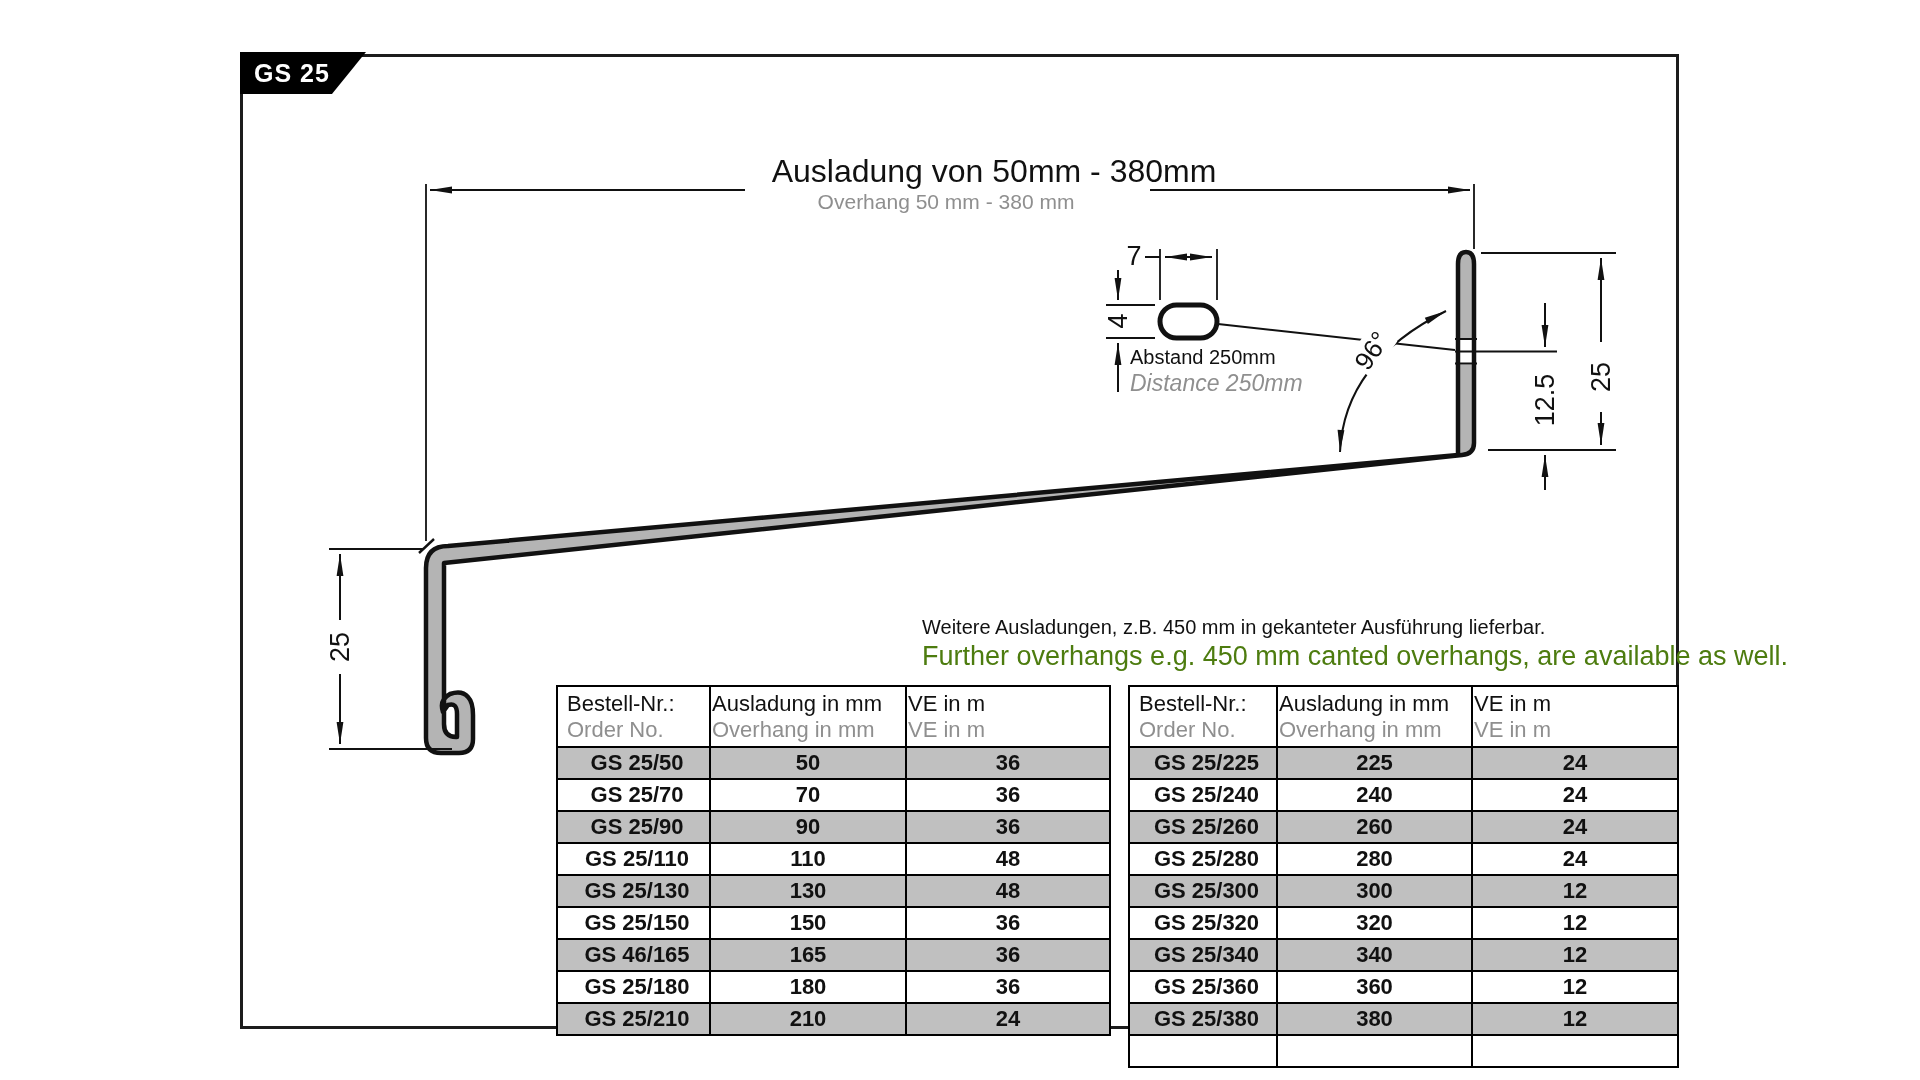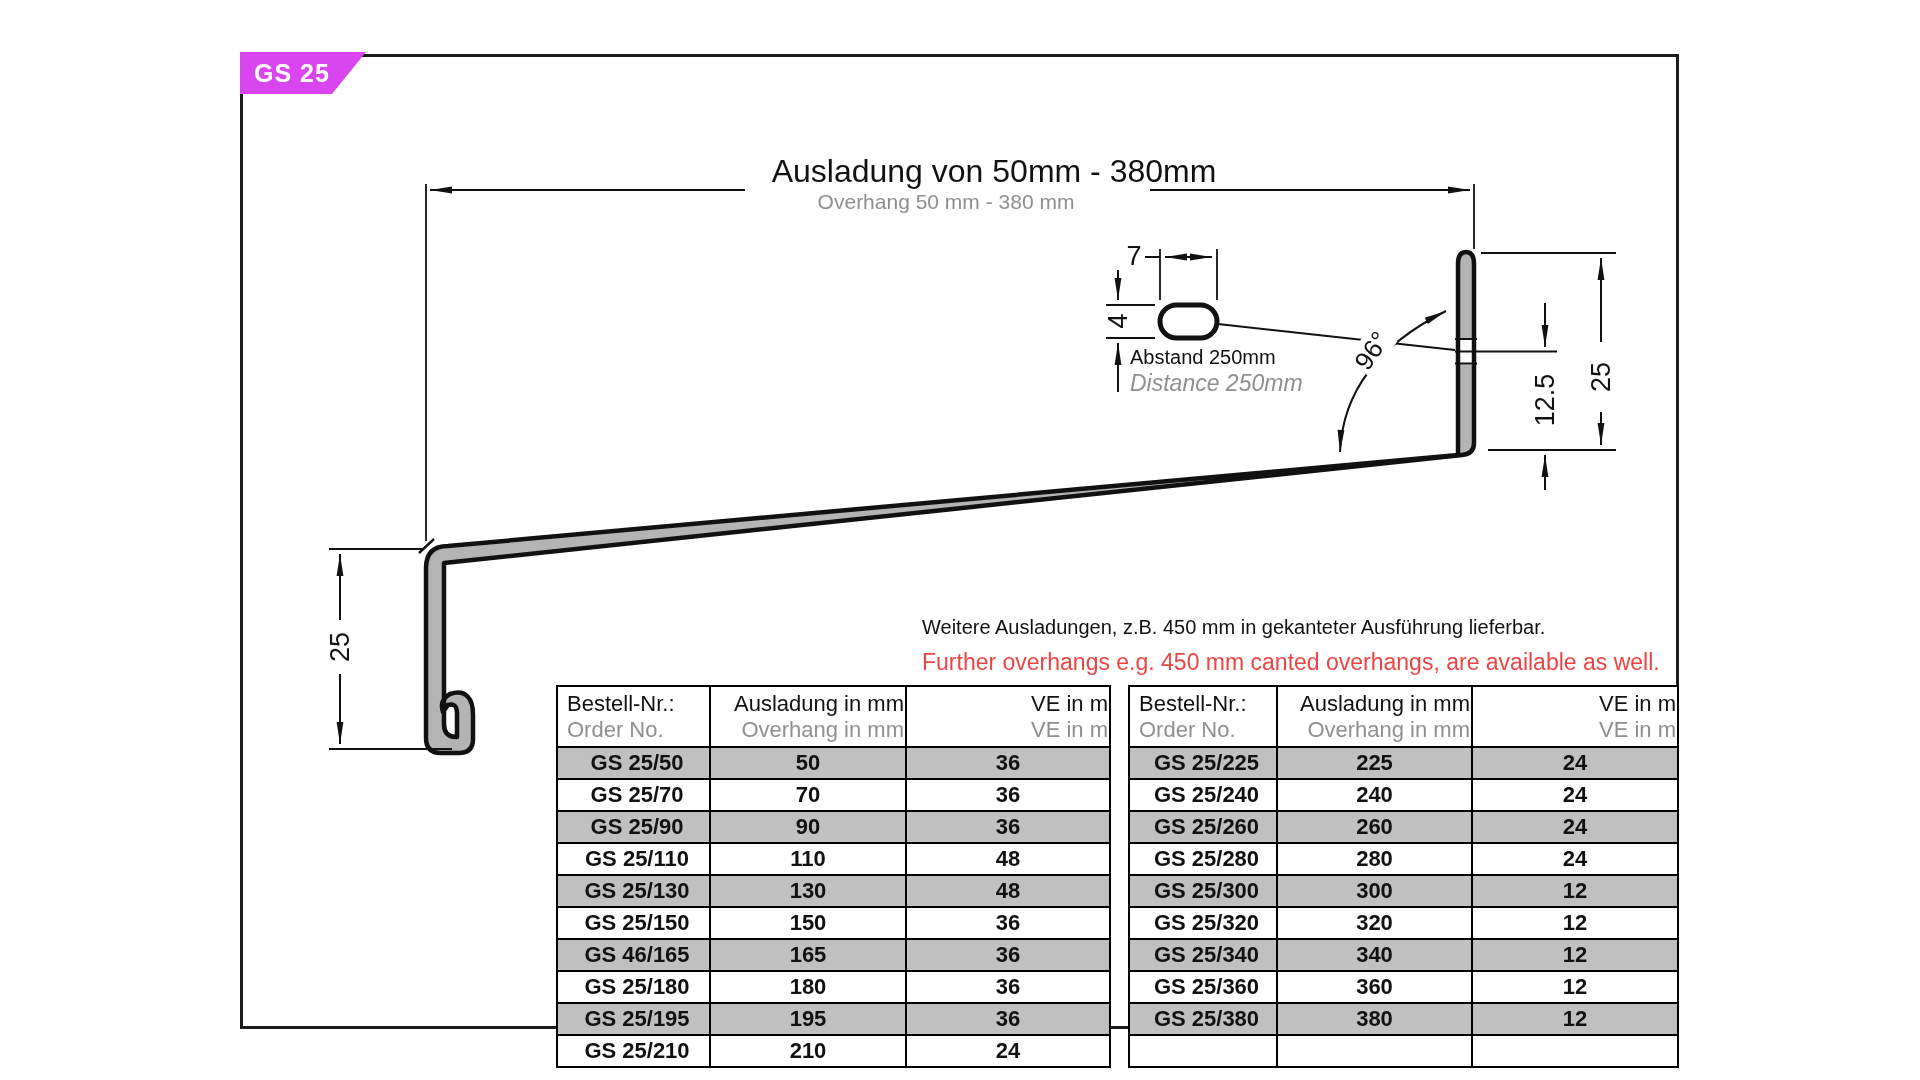--- a/index.html
+++ b/index.html
@@ -1,44 +1,44 @@
 <!DOCTYPE html>
 <html><head>
 <meta charset="utf-8">
 <style>
   html,body{margin:0;padding:0;background:#fff;}
   .canvas{position:relative;width:1920px;height:1080px;background:#fff;overflow:hidden;
           font-family:"Liberation Sans",sans-serif;color:#111;}
   .frame{position:absolute;left:240px;top:54px;width:1439px;height:975px;
          border:3px solid #1c1c1c;box-sizing:border-box;}
-  .tab{position:absolute;left:240px;top:52px;width:126px;height:42px;background:#d946ef;
+  .tab{position:absolute;left:240px;top:52px;width:126px;height:42px;background:#000000;
        clip-path:polygon(0 0,100% 0,73% 100%,0 100%);color:#fff;font-weight:bold;
        font-size:25px;line-height:42px;padding-left:14px;box-sizing:border-box;letter-spacing:1px;}
   svg.linework{position:absolute;left:0;top:0;}
   .lbl{position:absolute;white-space:nowrap;}
   .t-de{font-size:32px;color:#111;margin-left:46px;}
   .t-en{font-size:21px;color:#8f8f8f;}
   .center{transform:translateX(-50%);}
   .dim{font-size:27px;color:#111;transform:translate(-50%,-50%) rotate(-90deg);}
   .dim-h{font-size:27px;color:#111;transform:translate(-50%,-50%);}
   .angle{font-size:26px;color:#111;background:#fff;padding:0 3px;
          transform:translate(-50%,-50%) rotate(-56deg);}
   .ab-de{font-size:20px;color:#111;}
   .ab-en{font-size:23px;color:#8f8f8f;}
   .note-de{font-size:20px;color:#111;}
-  .note-en{font-size:23px;color:#ef4444;margin-top:8px;}
+  .note-en{font-size:27px;color:#4d7c0f;}
   table.spec{border-collapse:collapse;table-layout:fixed;background:#fff;}
   table.spec td{border:2px solid #000;font-size:22px;overflow:hidden;}
   table.spec thead td{height:57px;vertical-align:middle;}
   table.spec tbody td{height:28px;font-weight:bold;text-align:center;}
   table.spec tbody td.c1{text-align:center;padding-left:8px;}
   table.spec thead .hd{color:#111;line-height:26px;}
   table.spec thead .he{color:#8f8f8f;line-height:26px;}
   table.spec thead td.c1 div{padding-left:8px;}
-  table.spec thead td.c2 div,table.spec thead td.c3 div{text-align:right;}
+  table.spec thead td.c2 div,table.spec thead td.c3 div{text-align:left;}
   table.spec tbody tr:nth-child(odd){background:#c0c0c0;}
 </style>
 </head>
 <body>
 
 <div class="canvas">
 
   <div class="frame"></div>
   <div class="tab">GS 25</div>
 
@@ -179,25 +179,20 @@
             <td class="c1">GS 46/165</td>
             <td>165</td>
             <td>36</td>
           </tr>
         <tr>
             <td class="c1">GS 25/180</td>
             <td>180</td>
             <td>36</td>
           </tr>
         <tr>
-            <td class="c1">GS 25/195</td>
-            <td>195</td>
-            <td>36</td>
-          </tr>
-        <tr>
             <td class="c1">GS 25/210</td>
             <td>210</td>
             <td>24</td>
           </tr>
       </tbody>
     </table>
   </div>
 
   <div class="lbl" style="left:1128px;top:685px;">
     <table class="spec" style="width:549px;">

